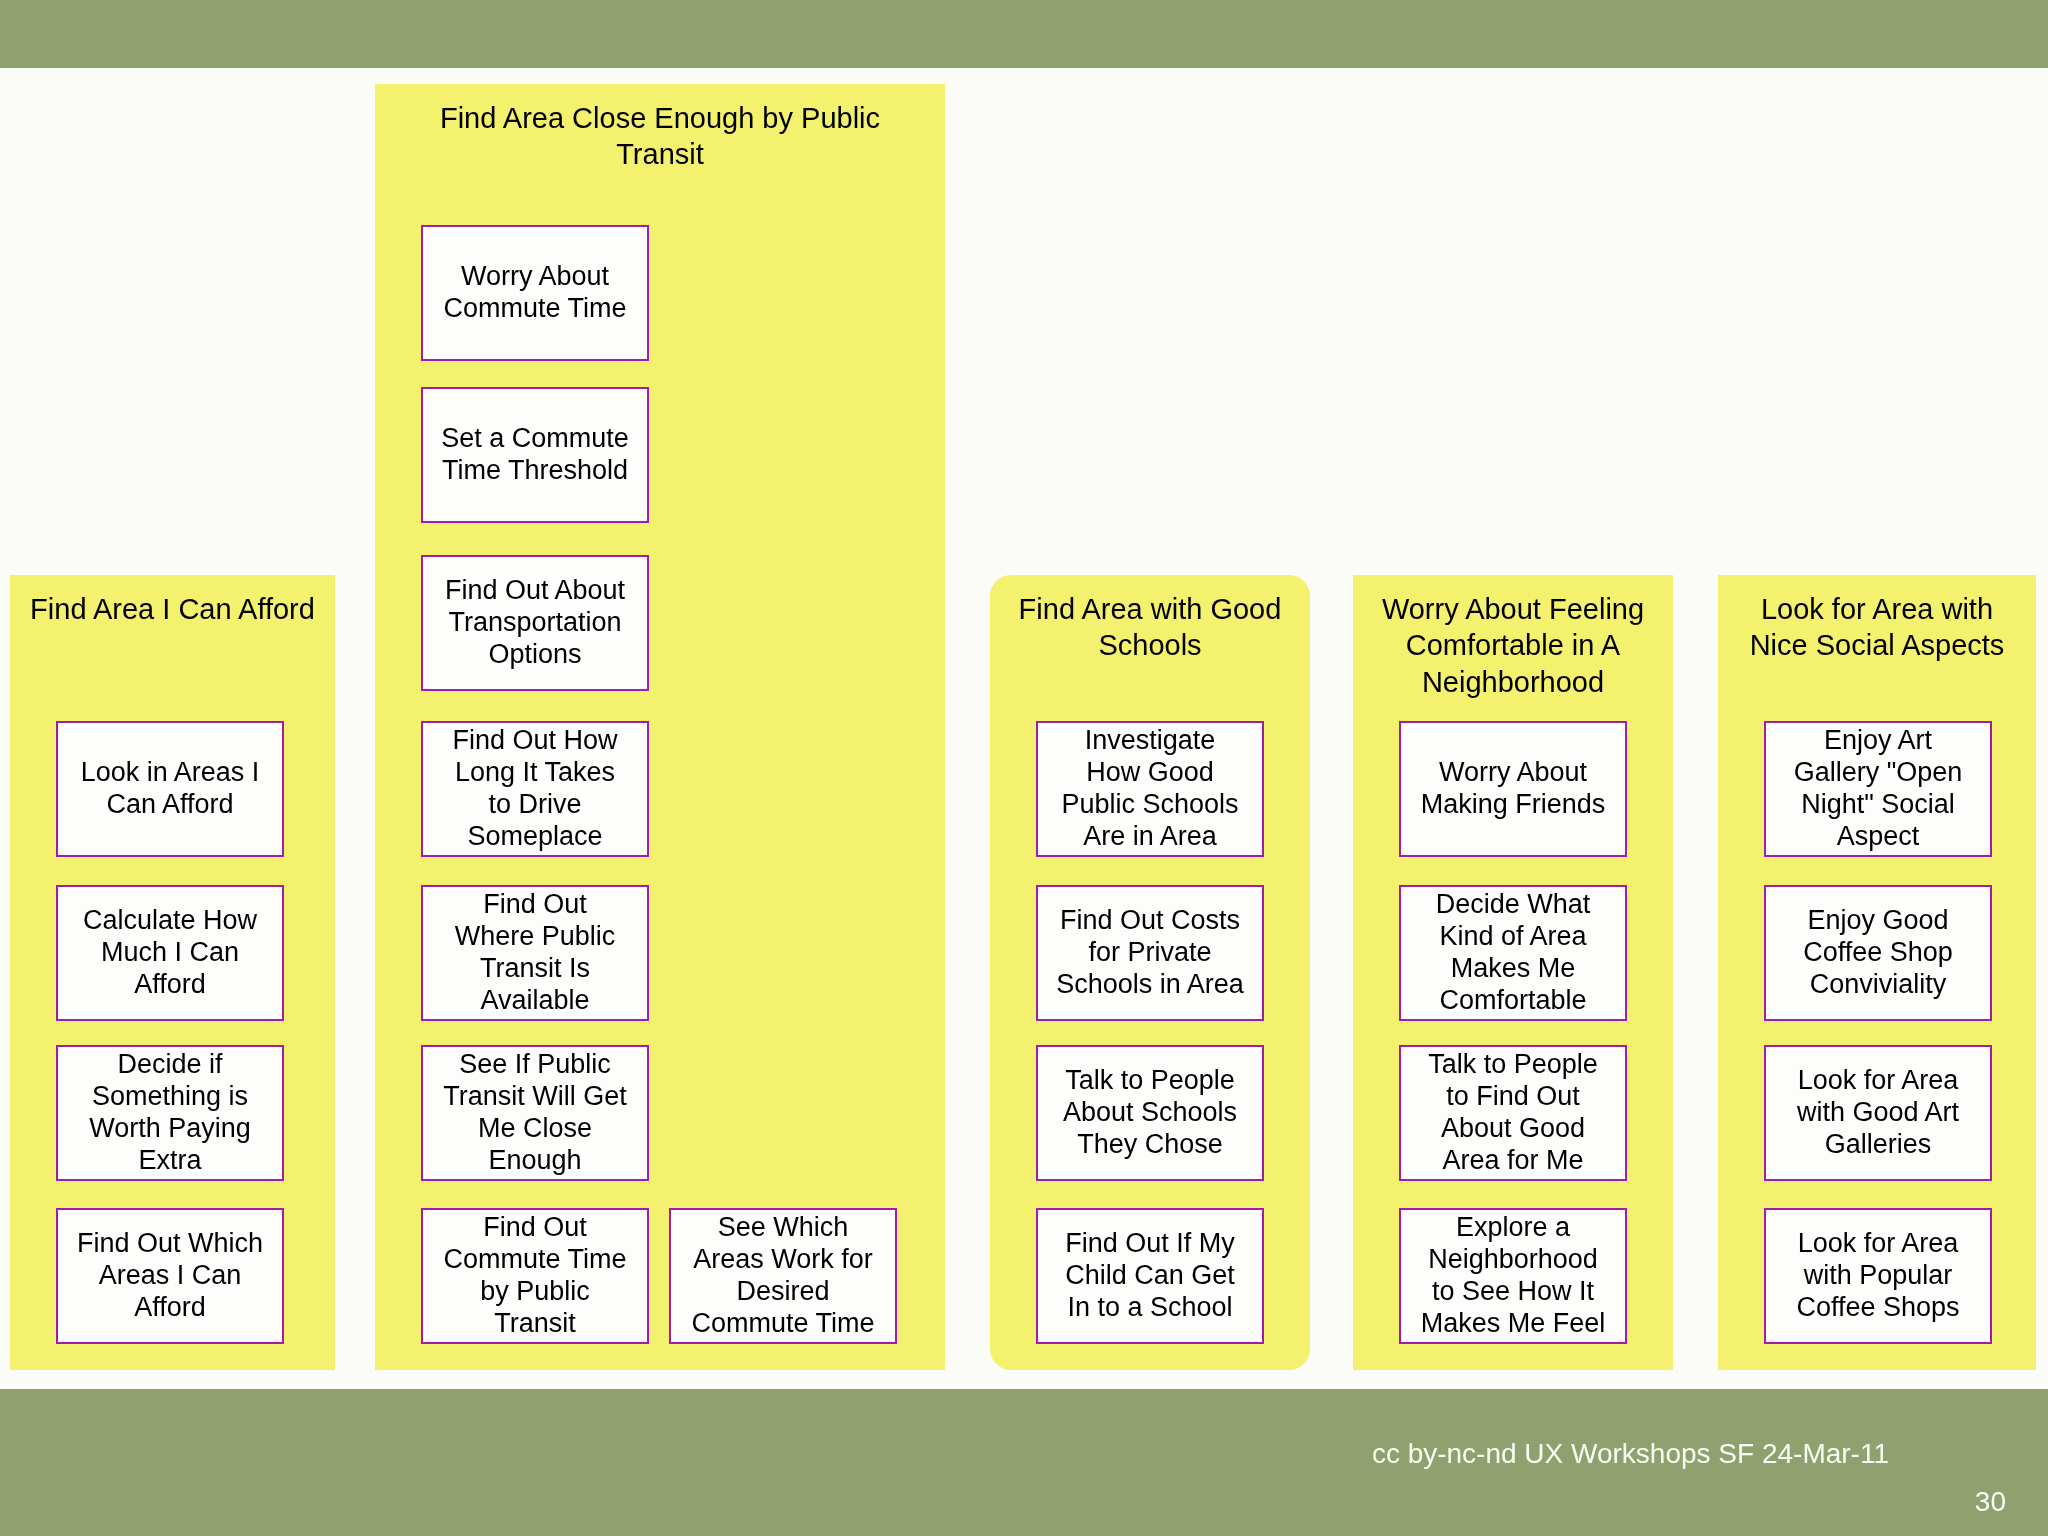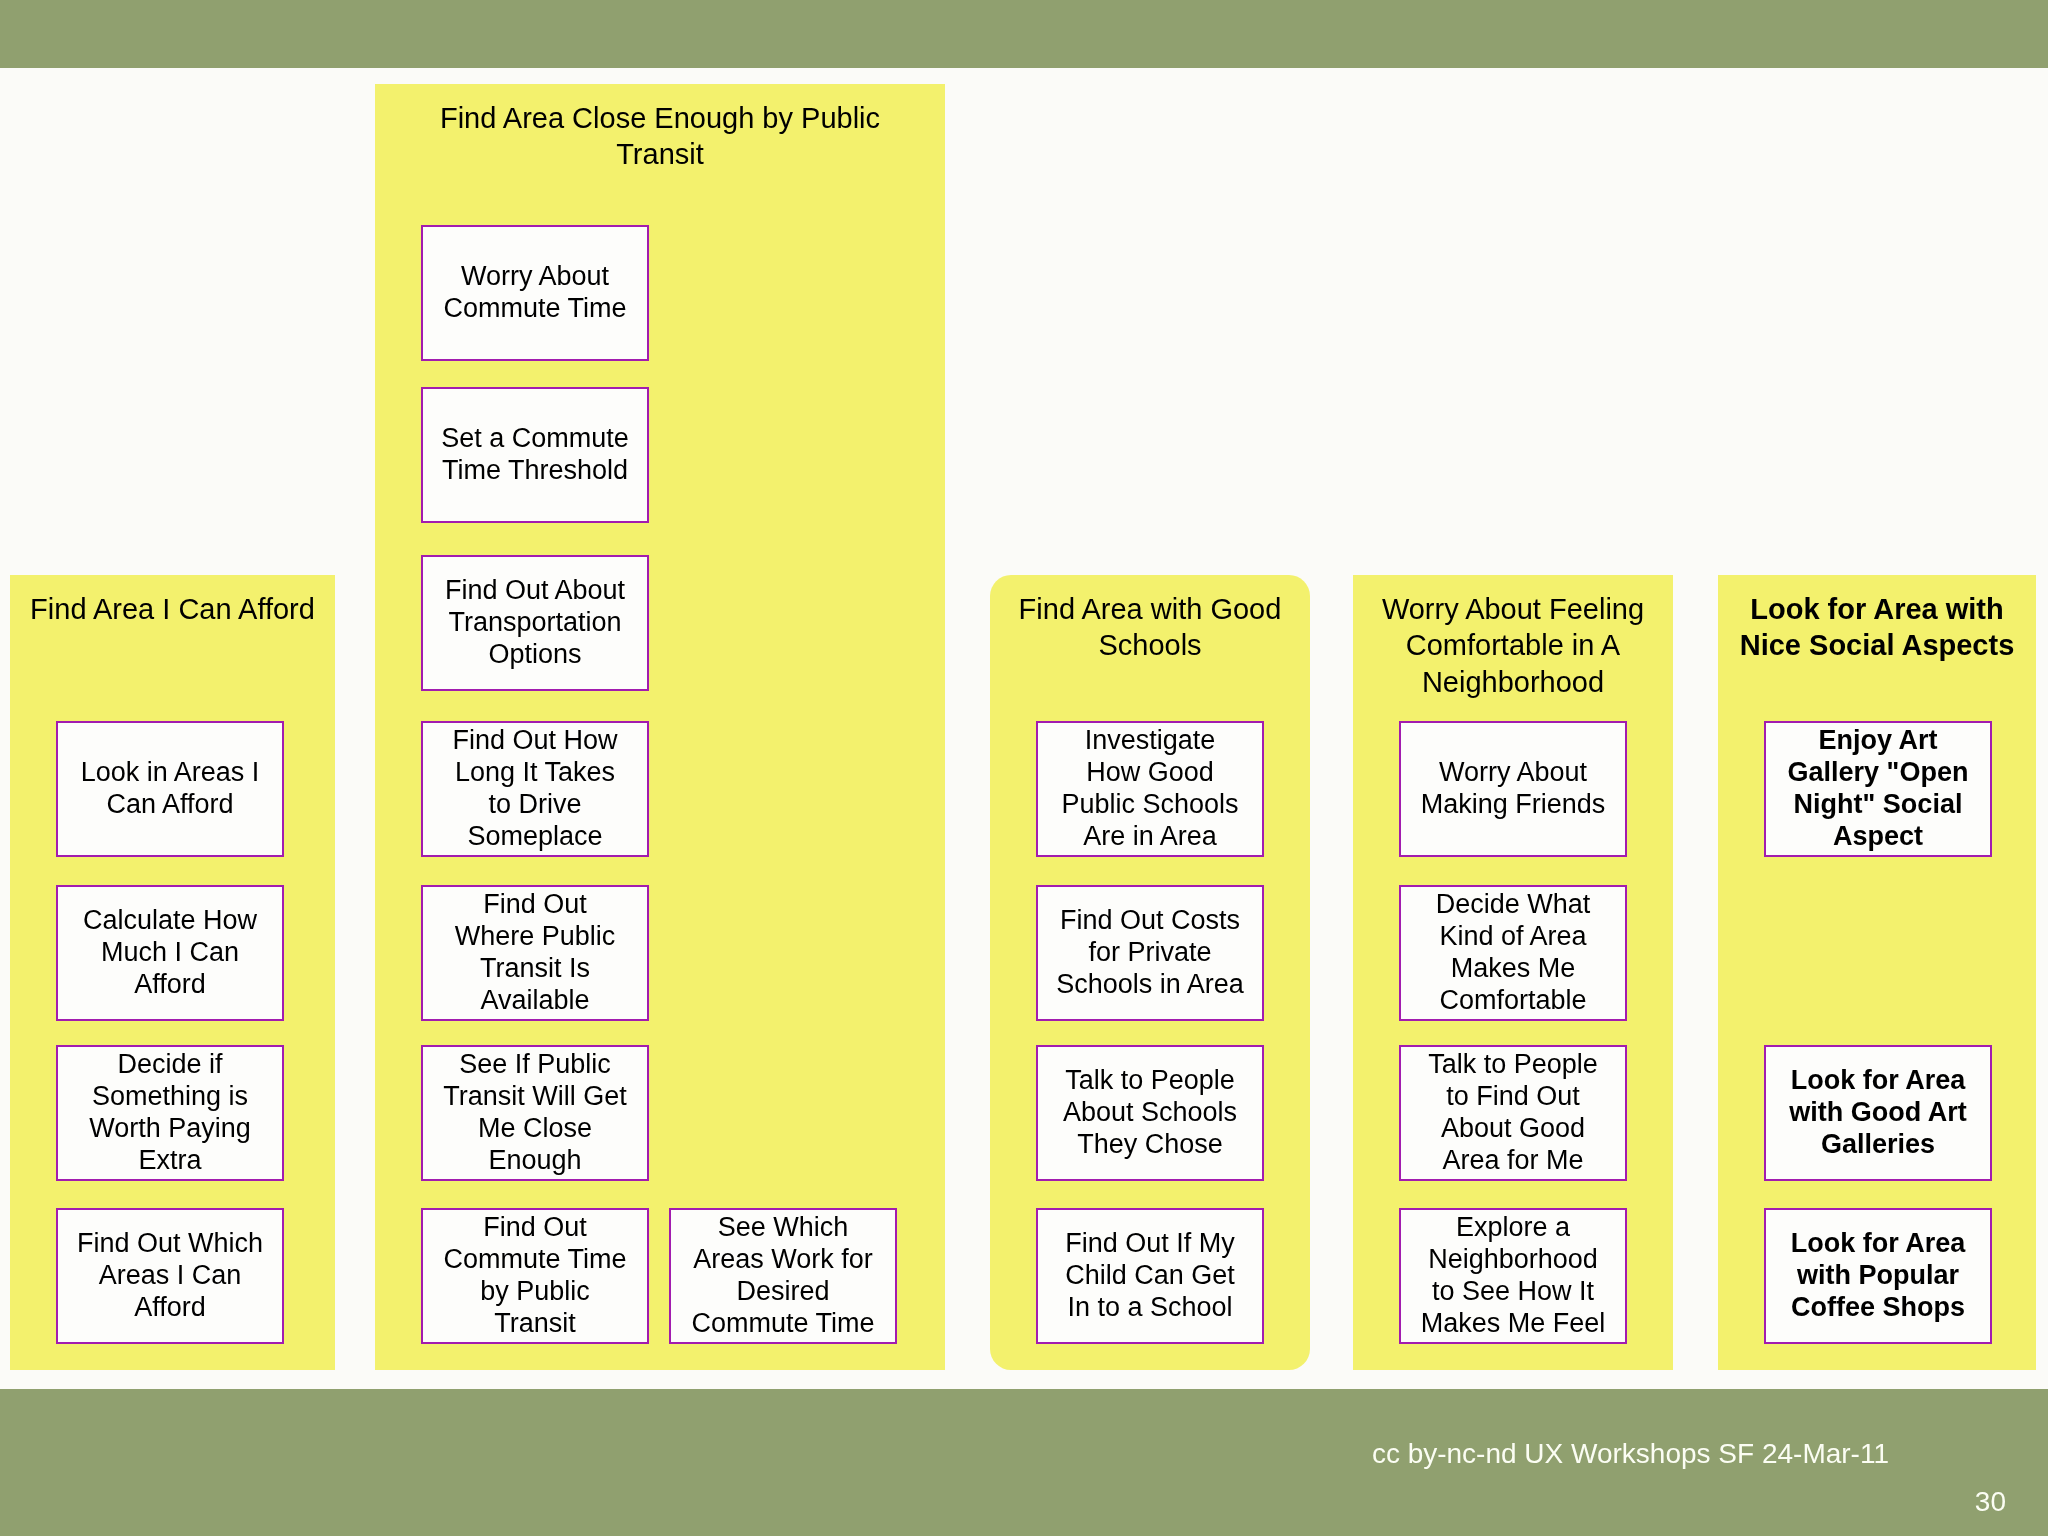--- a/index.html
+++ b/index.html
@@ -52,21 +52,21 @@
   }
   
   .r1 { top: 146px; } .r2 { top: 310px; } .r3 { top: 470px; } .r4 { top: 633px; }
   .note { left: 46px; }
 
   
   #col-afford      { left: 10px;   top: 575px; width: 325px; height: 795px; }
   #col-transit     { left: 375px;  top: 84px;  width: 570px; height: 1286px; }
   #col-schools     { left: 990px;  top: 575px; width: 320px; height: 795px; border-radius: 21px; }
   #col-neighborhood{ left: 1353px; top: 575px; width: 320px; height: 795px; }
-  #col-social      { left: 1718px; top: 575px; width: 318px; height: 795px; font-weight: bold; }
+  #col-social      { left: 1718px; top: 575px; width: 318px; height: 795px; }
 
   
   #col-transit .ta { top: 141px; }
   #col-transit .tb { top: 303px; }
   #col-transit .tc { top: 471px; }
   #col-transit .t1 { top: 637px; }
   #col-transit .t2 { top: 801px; }
   #col-transit .t3 { top: 961px; }
   #col-transit .t4 { top: 1124px; }
   #col-transit .side { left: 294px; top: 1124px; }
@@ -179,20 +179,23 @@
 Makes Me Feel</div>
   </div>
 
   <div class="column" id="col-social">
     <div class="col-title">Look for Area with
 Nice Social Aspects</div>
     <div class="note r1">Enjoy Art
 Gallery "Open
 Night" Social
 Aspect</div>
+    <div class="note r2">Enjoy Good
+Coffee Shop
+Conviviality</div>
     <div class="note r3">Look for Area
 with Good Art
 Galleries</div>
     <div class="note r4">Look for Area
 with Popular
 Coffee Shops</div>
   </div>
 
   <div class="band bottom"></div>
   <div class="footer-credit">cc by-nc-nd UX Workshops SF 24-Mar-11</div>

